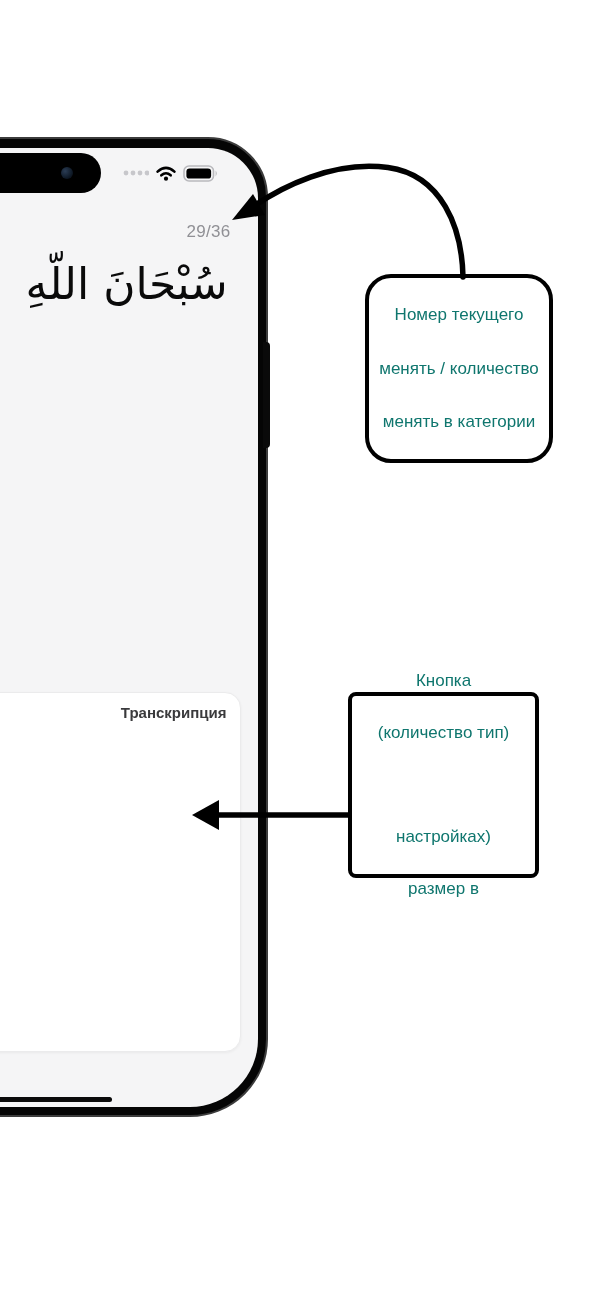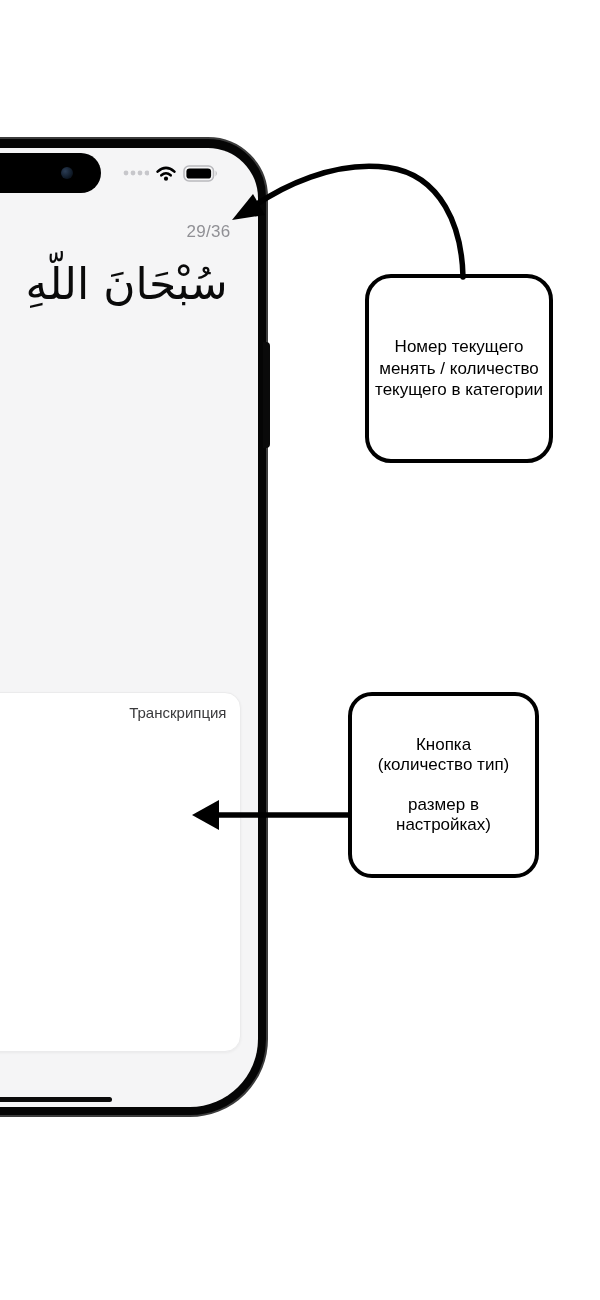--- a/index.html
+++ b/index.html
@@ -25,32 +25,32 @@
   .status-icons svg{display:block;}
 
   .counter{position:absolute;top:74px;right:27px;font-size:17px;color:#909095;letter-spacing:.3px;}
 
   .arabic{position:absolute;top:104px;right:30px;font-size:44px;color:#0a0a0a;direction:rtl;
           font-family:"DejaVu Sans",sans-serif;white-space:nowrap;line-height:1.45;}
 
   .card{position:absolute;left:17px;right:17px;top:544px;height:360px;background:#ffffff;
         border:1px solid #ebebec;box-sizing:border-box;border-radius:16px;
         box-shadow:0 1px 3px rgba(0,0,0,0.05);}
-  .card-label{position:absolute;top:11px;right:13px;font-size:15px;color:#3a3a3c;}
+  .card-label{position:absolute;top:11px;right:13px;font-size:15px;color:#3a3a3c;font-weight:bold;}
 
   .home-indicator{position:absolute;left:145px;bottom:5px;width:146px;height:5px;
                   background:#0a0a0a;border-radius:3px;}
 
   
   .callout{position:absolute;background:#ffffff;border:4px solid #000;box-sizing:border-box;
            display:flex;flex-direction:column;justify-content:center;align-items:center;
-           text-align:center;color:#000000;z-index:2;}
+           text-align:center;color:#0f766e;z-index:2;gap:32px;}
   .callout-1{left:365px;top:274px;width:188px;height:189px;border-radius:26px;
              font-size:17px;line-height:21.5px;}
-  .callout-2{left:348px;top:692px;width:191px;height:186px;border-radius:24px;
+  .callout-2{left:348px;top:692px;width:191px;height:186px;border-radius:8px;
              font-size:17px;line-height:20px;}
   .callout .ln{min-height:20px;width:100%;}
   .connectors{position:absolute;left:0;top:0;z-index:3;pointer-events:none;}
 </style>
 </head>
 <body>
 
 <div class="stage">
 
   <div class="phone">
@@ -94,29 +94,29 @@
         <div class="card-label">Транскрипция</div>
       </div>
 
       <div class="home-indicator"></div>
     </div>
   </div>
 
   <div class="callout callout-1">
     <div class="ln">Номер текущего</div>
     <div class="ln">менять / количество</div>
-    <div class="ln">текущего в категории</div>
+    <div class="ln">менять в категории</div>
   </div>
 
   <div class="callout callout-2">
     <div class="ln">Кнопка</div>
     <div class="ln">(количество тип)</div>
     <div class="ln"></div>
+    <div class="ln">настройках)</div>
     <div class="ln">размер в</div>
-    <div class="ln">настройках)</div>
   </div>
 
   <svg class="connectors" width="600" height="1300" viewBox="0 0 600 1300">
     <path d="M 463 277 C 462 228 442 175 388 167.5 C 334 160 281 187 251 208" fill="none" stroke="#000" stroke-width="5.5" stroke-linecap="round"></path>
     <polygon points="232,220 253,194 265,215" fill="#000"></polygon>
     <path d="M 348 815 H 215" fill="none" stroke="#000" stroke-width="5.5"></path>
     <polygon points="192,815 219,800 219,830" fill="#000"></polygon>
   </svg>
 
 </div>

